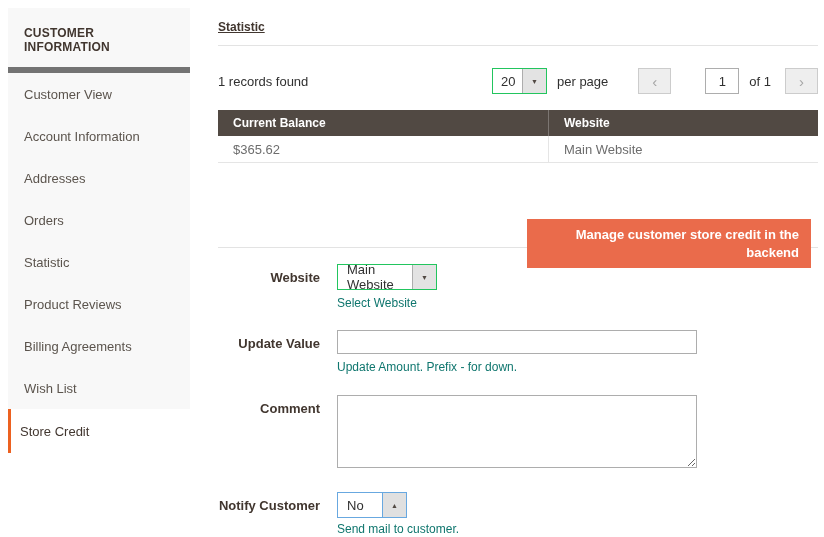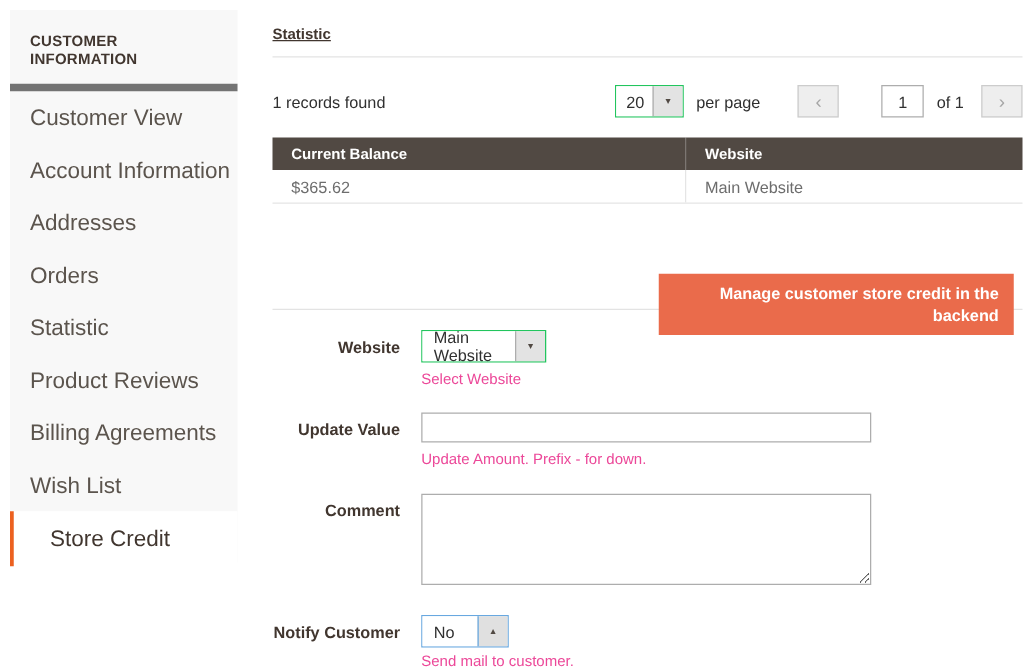--- a/index.html
+++ b/index.html
@@ -18,26 +18,26 @@
     background:#f8f8f8;
   }
   .sidebar-title {
     padding:18px 16px 13px 16px;
     font-size:12px; font-weight:bold; letter-spacing:.2px;
     color:#41362f;
     border-bottom:6px solid #737373;
   }
   .sidebar-item {
     height:42px; display:flex; align-items:center;
-    padding-left:16px; font-size:18px; color:#5b544d;
+    padding-left:16px; font-size:13px; color:#5b544d;
     cursor:pointer;
   }
   .sidebar-item.active {
     background:#fff; border-left:3px solid #ec6120;
-    padding-left:29px; color:#41362f; height:44px;
+    padding-left:9px; color:#41362f; height:44px;
   }
 
   
   .section-title {
     position:absolute; left:218px; width:600px;
     font-size:12px; font-weight:700; color:#41362f;text-decoration:underline;
   }
   .hr { position:absolute; left:218px; width:600px; height:1px; background:#e3e3e3; }
 
   
@@ -96,21 +96,21 @@
     font-size:13px; font-weight:700; text-align:right;
     padding:7px 12px; line-height:1.35;
   }
 
   
   .form-label {
     position:absolute; left:218px; width:102px; text-align:right;
     font-size:13px; font-weight:700; color:#41362f;
   }
   .helper {
-    position:absolute; font-size:12px; color:#ec4899;
+    position:absolute; font-size:12px; color:#0f766e;
   }
   .text-input {
     position:absolute; left:337px; width:360px; height:24px;
     border:1px solid #adadad; background:#fff; padding:0 8px;
     font-size:13px; color:#303030;
     font-family:"Liberation Sans","DejaVu Sans",sans-serif;
   }
   .textarea {
     position:absolute; left:337px; top:395px; width:360px; height:73px;
     border:1px solid #adadad; background:#fff; padding:6px 8px;

